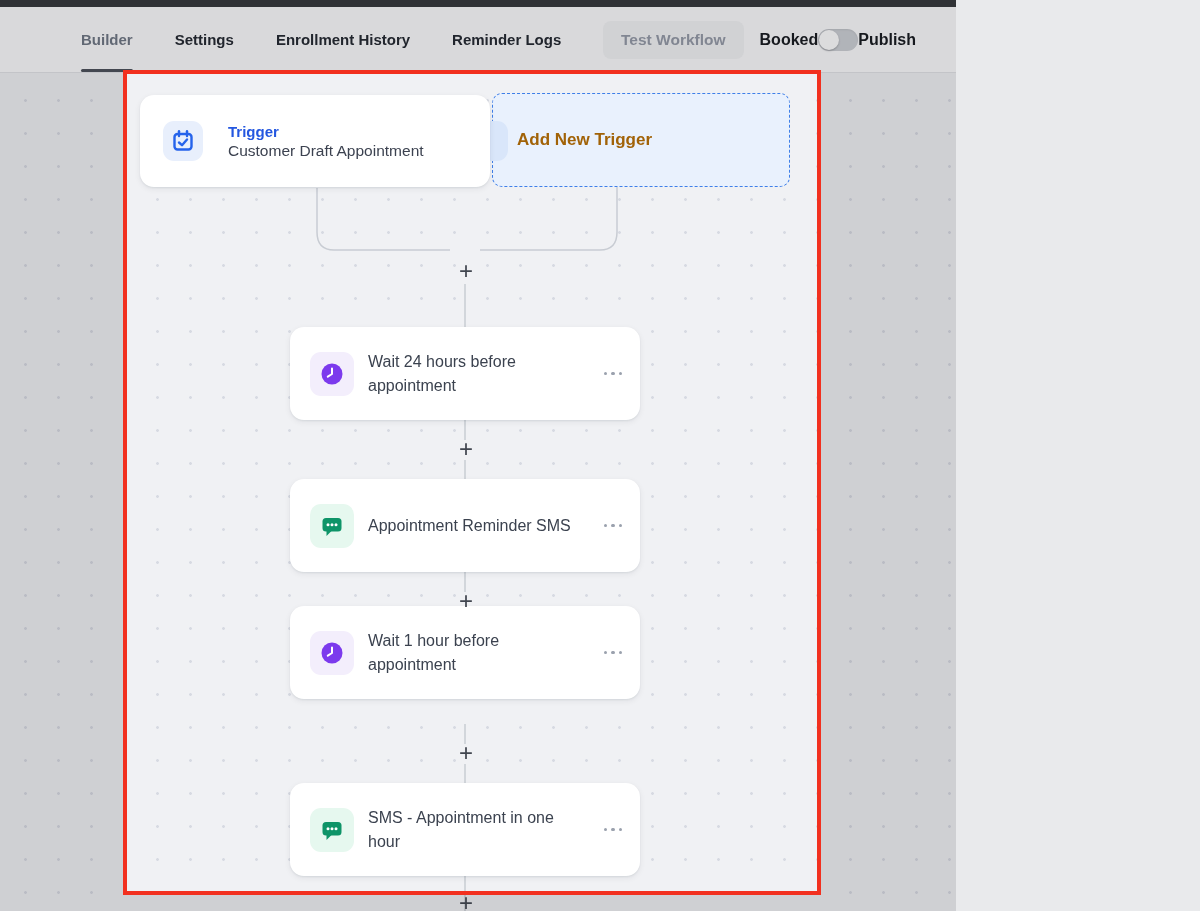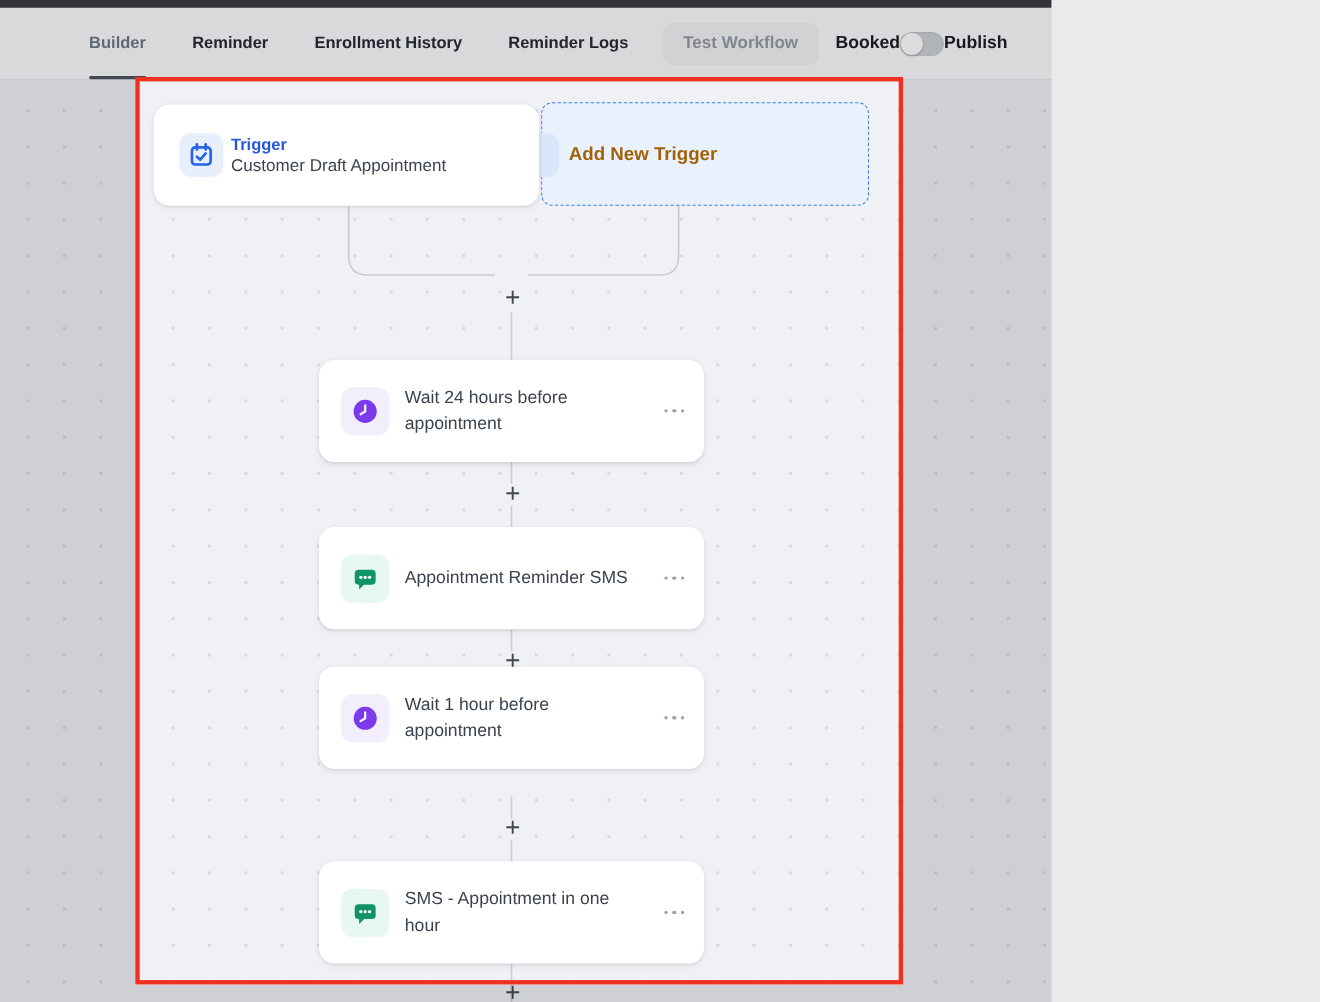--- a/index.html
+++ b/index.html
@@ -28,21 +28,21 @@
 
   .connectors{position:absolute;left:0;top:0;width:1200px;height:839px;pointer-events:none;}
 
   .plus{position:absolute;transform:translate(-50%,-50%);font-size:24px;line-height:1;color:#41464f;font-weight:400;cursor:pointer;z-index:3;}
 
   
   .card{position:absolute;background:#ffffff;border-radius:14px;box-shadow:0 1px 2px rgba(16,24,40,.07),0 2px 6px rgba(16,24,40,.07);display:flex;align-items:center;z-index:2;}
   .trigger-card{left:140px;top:23px;width:350px;height:92px;cursor:pointer;}
   .icon-sq{flex:0 0 auto;width:44px;height:44px;border-radius:11px;display:flex;align-items:center;justify-content:center;}
   .trigger-card .icon-sq{width:40px;height:40px;margin-left:23px;background:#e8effc;}
-  .trigger-text{margin-left:7px;display:flex;flex-direction:column;gap:2px;}
+  .trigger-text{margin-left:25px;display:flex;flex-direction:column;gap:2px;}
   .trigger-title{font-size:15px;font-weight:700;color:#2457e0;}
   .trigger-sub{font-size:15.5px;color:#3c4250;}
 
   .ghost-sq{position:absolute;left:468px;top:49px;width:40px;height:40px;border-radius:11px;background:#d9e6fa;z-index:1;}
   .add-trigger{position:absolute;left:492px;top:21px;width:296px;height:92px;border-radius:10px;background:#e9f1fd;border:1.5px dashed #3f7fe8;display:flex;align-items:center;z-index:0;cursor:pointer;}
   .add-trigger span{margin-left:24px;font-size:17px;font-weight:700;color:#a16207;}
 
   .node{left:290px;width:350px;height:93px;cursor:pointer;}
   .node .icon-sq{margin-left:20px;}
   .node .title{margin-left:14px;width:216px;font-size:16px;line-height:1.45;color:#3b424f;}
@@ -64,21 +64,21 @@
 </head>
 <body>
 
 <div class="stage">
 
   <div class="top-strip"></div>
 
   <div class="header">
     <div class="tabs">
       <div class="tab active">Builder</div>
-      <div class="tab">Reminder</div>
+      <div class="tab">Settings</div>
       <div class="tab">Enrollment History</div>
       <div class="tab">Reminder Logs</div>
     </div>
     <div class="header-right">
       <button class="btn-test">Test Workflow</button>
       <span class="draft-label">Booked</span>
       <div class="toggle">
         <div class="knob"></div>
       </div>
       <span class="publish-label">Publish</span>

